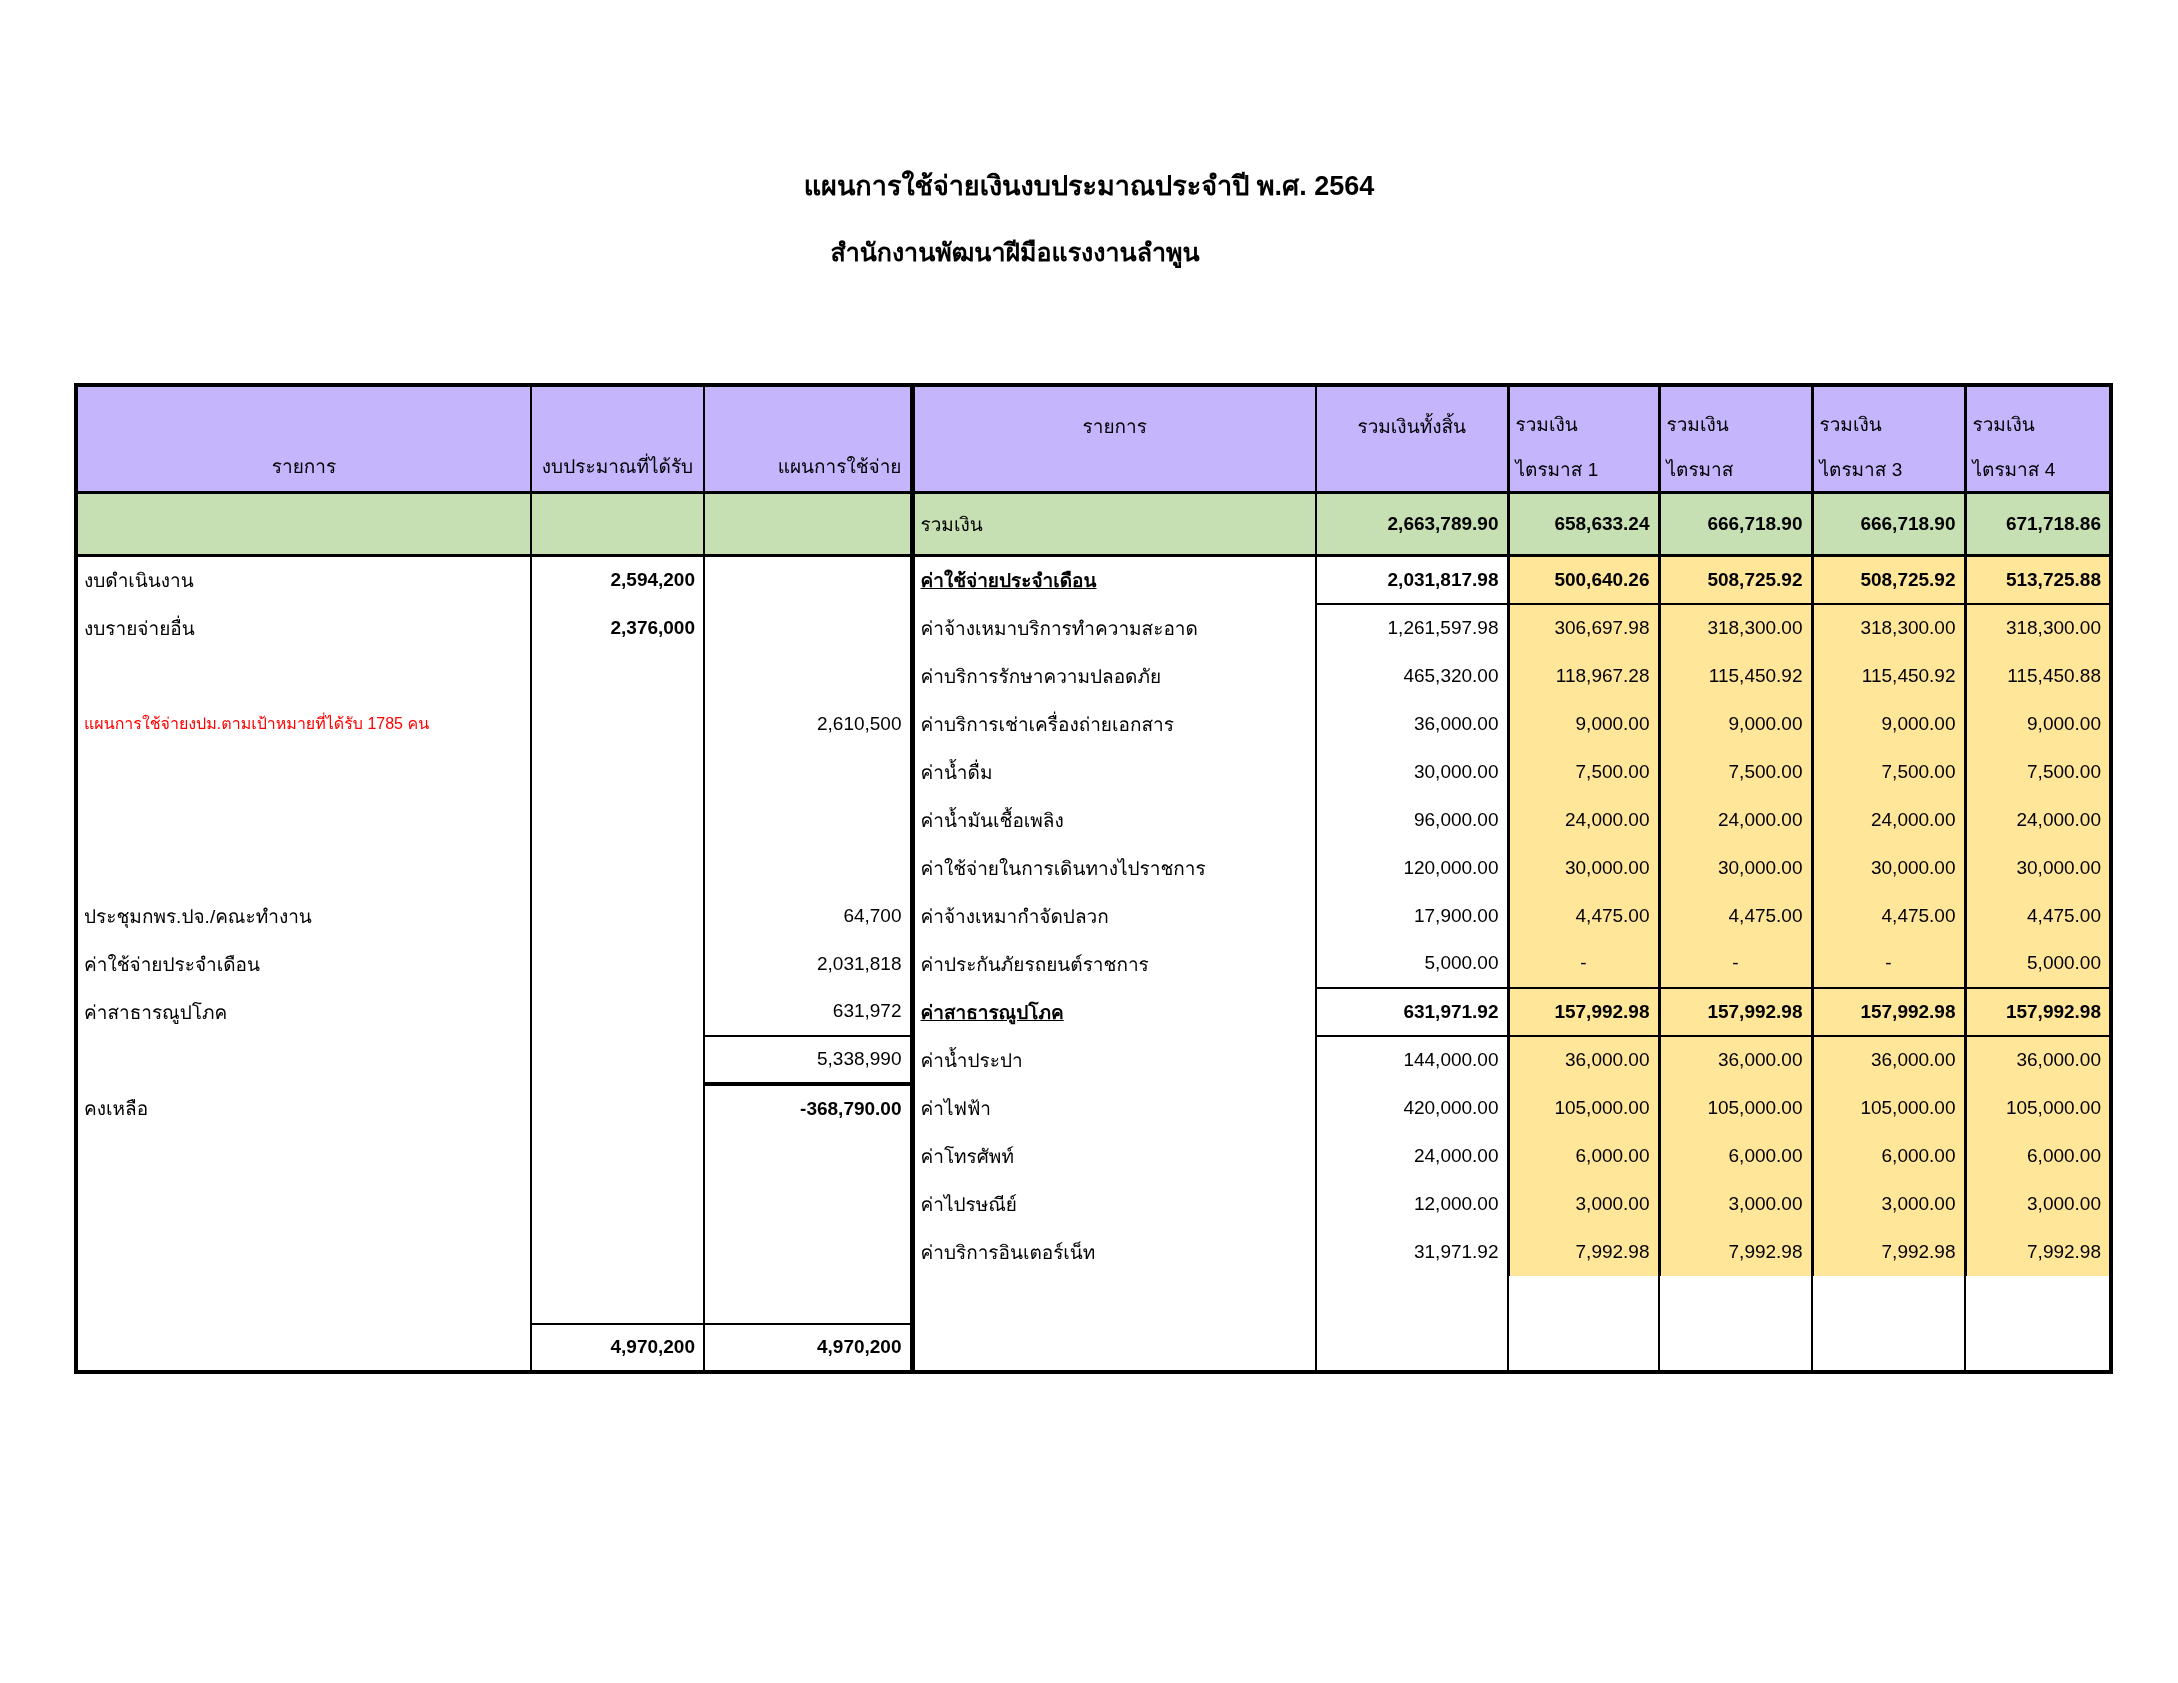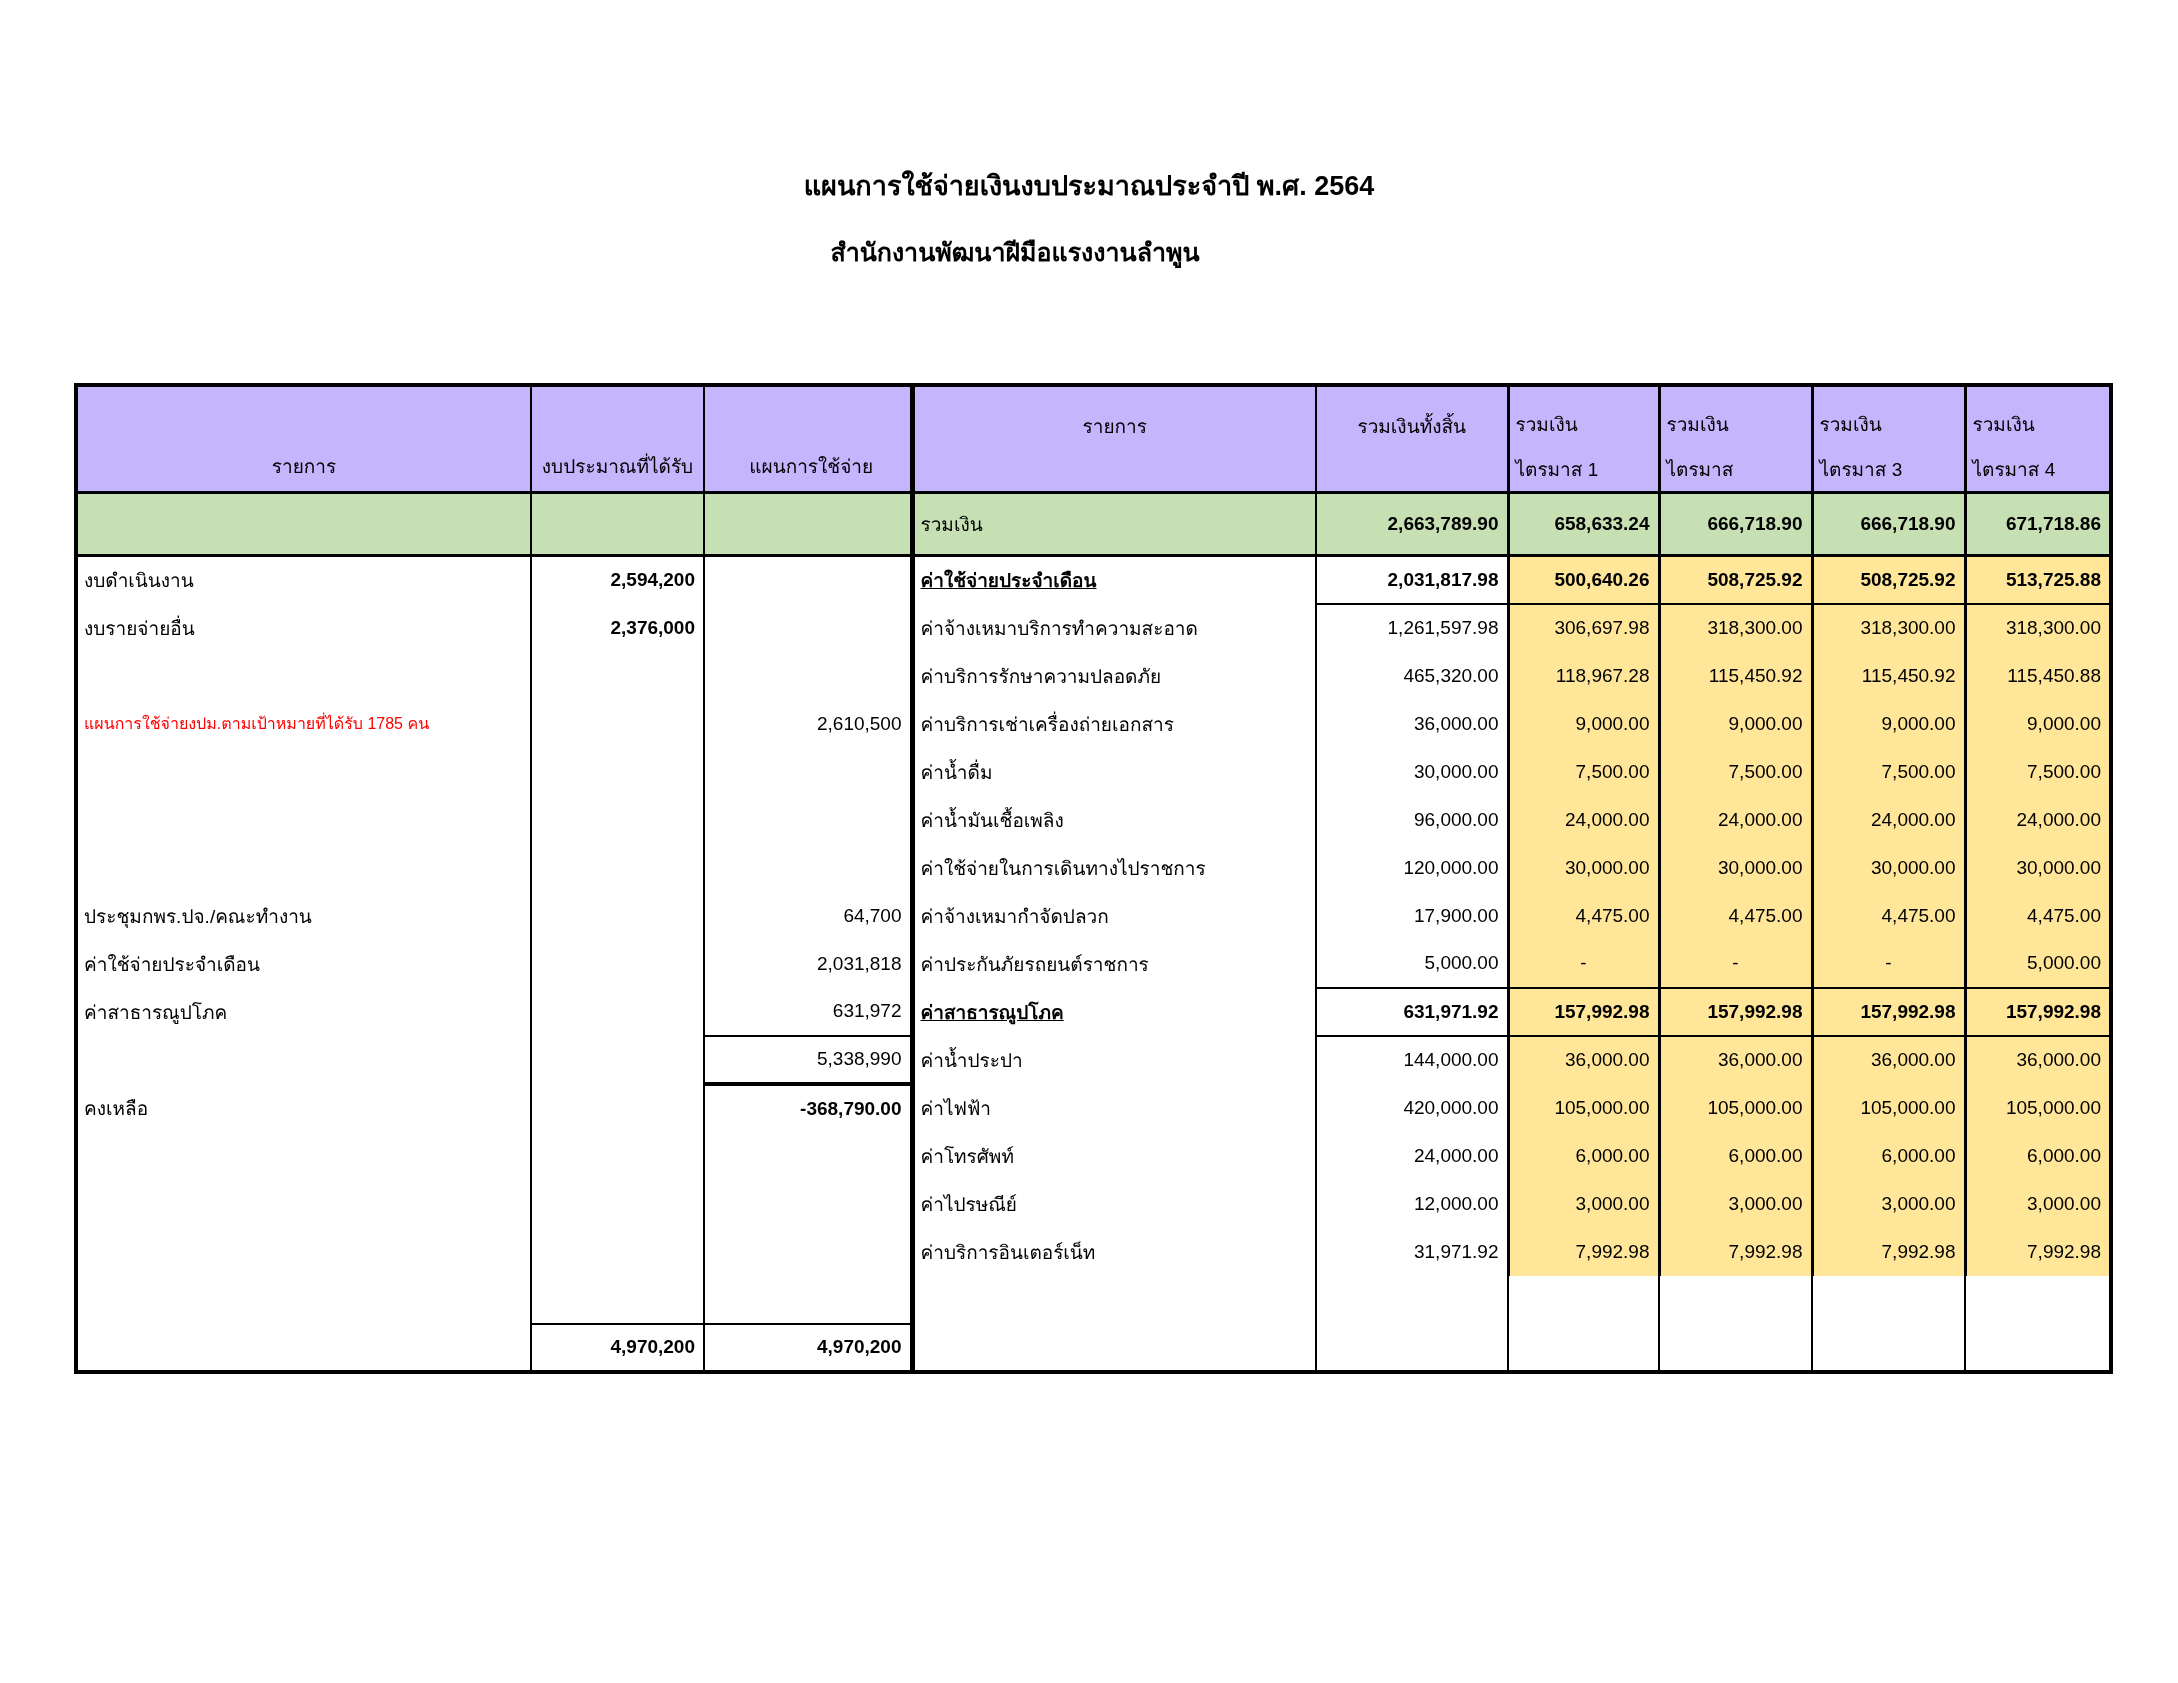--- a/index.html
+++ b/index.html
@@ -27,21 +27,21 @@
     font-size:19px;font-weight:normal;padding:0 8px;vertical-align:middle;
   }
   
   .c1,.c2,.c4{border-left:2px solid #000;}
   .c3{border-left:5px solid #000;}
   .c5,.c6,.c7,.c8{border-left:3px solid #000;}
   tr.thin .c5,tr.thin .c6,tr.thin .c7,tr.thin .c8{border-left-width:2px;}
   
   tr.hdr th{height:99px;border-bottom:3px solid #000;background:#c4b5fd;}
   th.hleft{vertical-align:bottom;padding-bottom:10px;text-align:center;}
-  th.hleft.al{text-align:center;padding-left:16px;}
+  th.hleft.al{text-align:right;padding-left:16px;}
   th.htop{vertical-align:top;padding-top:24px;text-align:center;}
   th.qh{vertical-align:top;text-align:left;padding:14px 6px 0 6px;}
   .qh .qline{height:45px;display:flex;align-items:center;font-weight:normal;}
   
   tr.total td{height:63px;border-bottom:3px solid #000;}
   .gr{background:#C6E0B4;}
   .yl{background:#FFE699;}
   
   tbody td{height:48px;}
   .label{text-align:left;padding-left:6px;}

